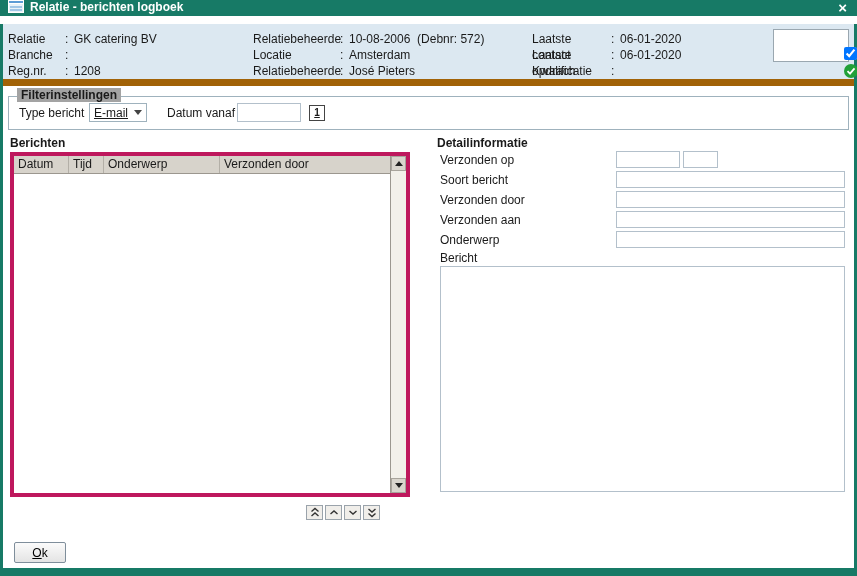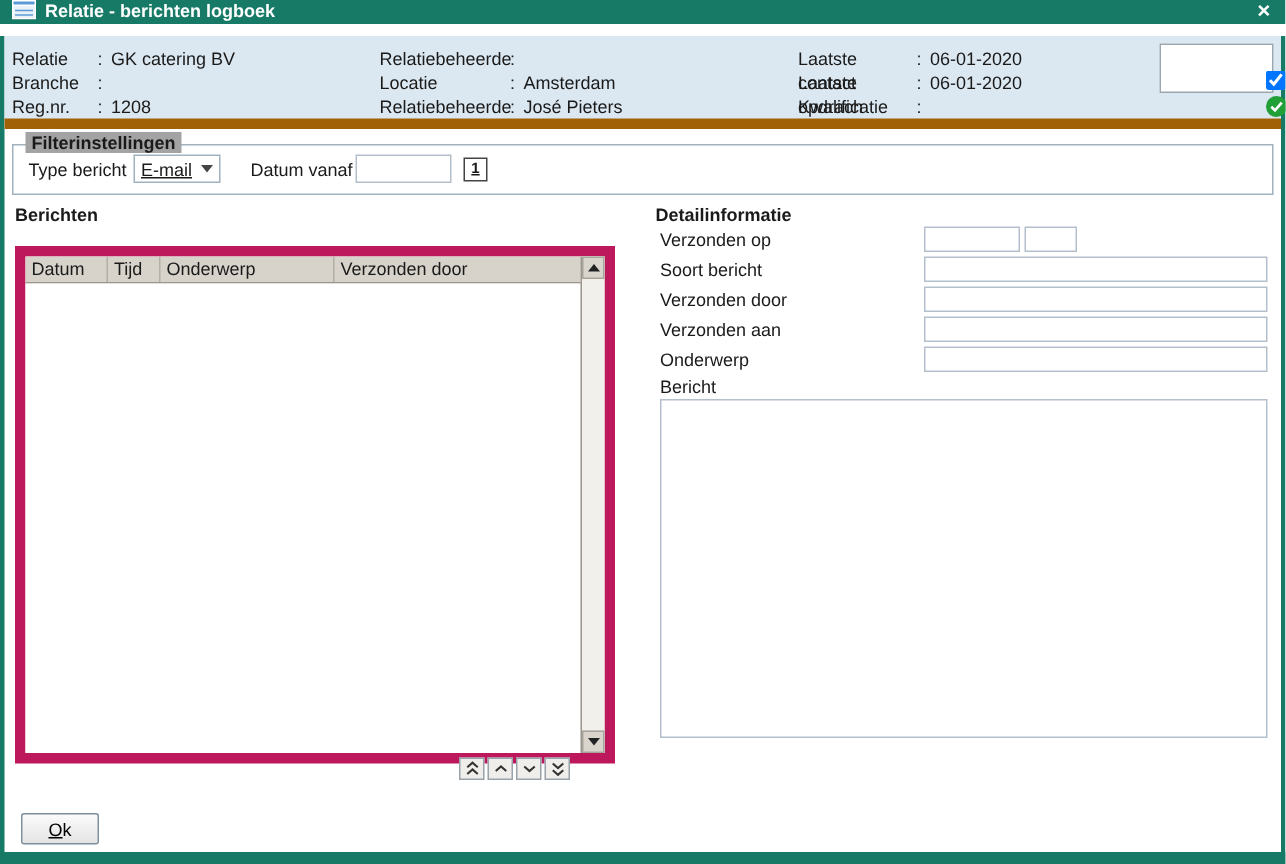--- a/index.html
+++ b/index.html
@@ -43,21 +43,21 @@
   .sel-arrow { width: 0; height: 0; border-left: 4px solid transparent; border-right: 4px solid transparent; border-top: 5px solid #444; }
   .filter-input { position: absolute; left: 228px; top: 6px; width: 64px; height: 19px; border: 1px solid #b3c0cb; background: #fff; font: 12px "Liberation Sans", sans-serif; padding: 0 3px; }
   .cal-btn { position: absolute; left: 300px; top: 8px; width: 16px; height: 16px; border: 1px solid #444; background: #fff; font-size: 10px; font-weight: bold; text-align: center; line-height: 14px; text-decoration: underline; }
 
   
   .sect-title { position: absolute; font-weight: bold; height: 14px; line-height: 14px; }
   .st-berichten { left: 10px; top: 136px; }
   .st-detail { left: 437px; top: 136px; }
 
   
-  .msg-table { position: absolute; left: 10px; top: 164px; width: 400px; height: 345px; border: 7px solid #be185d; background: #fff; }
+  .msg-table { position: absolute; left: 10px; top: 152px; width: 400px; height: 345px; border: 4px solid #be185d; background: #fff; }
   .tbl-header { display: flex; height: 18px; background: #d7d3cb; border-bottom: 1px solid #9b978f; width: 383px; }
   .tbl-header .hc { border-right: 1px solid #b3afa7; padding: 0 4px; line-height: 17px; overflow: hidden; white-space: nowrap; }
   .hc1 { width: 55px; } .hc2 { width: 35px; } .hc3 { width: 116px; } .hc4 { flex: 1; border-right: none !important; }
   .tbl-body { position: absolute; left: 0; top: 18px; right: 17px; bottom: 0; background: #fff; }
   .vscroll { position: absolute; right: 0; top: 0; width: 16px; height: 100%; background: #f2f0ea; border-left: 1px solid #9b978f; }
   .sb-btn { position: absolute; left: 0px; width: 15px; height: 15px; background: #d9d5cd; border: 1px solid #a8a49c; display: flex; align-items: center; justify-content: center; }
   .sb-up { top: 0; }
   .sb-down { bottom: 0; }
   .tri-up { width: 0; height: 0; border-left: 4px solid transparent; border-right: 4px solid transparent; border-bottom: 5px solid #222; }
   .tri-down { width: 0; height: 0; border-left: 4px solid transparent; border-right: 4px solid transparent; border-top: 5px solid #222; }
@@ -114,20 +114,21 @@
       <div class="hrow">
         <span class="hlabel">Reg.nr.</span>
           <span class="hsep">:</span>
           <span class="hvalue">1208</span>
       </div>
     </div>
     <div class="hcol hcol2">
       <div class="hrow">
         <span class="hlabel">Relatiebeheerde</span>
           <span class="hsep">:</span>
+          <span class="hvalue">10-08-2006  (Debnr: 572)</span>
       </div>
       <div class="hrow">
         <span class="hlabel">Locatie</span>
           <span class="hsep">:</span>
           <span class="hvalue">Amsterdam</span>
       </div>
       <div class="hrow">
         <span class="hlabel">Relatiebeheerde</span>
           <span class="hsep">:</span>
           <span class="hvalue">José Pieters</span>

